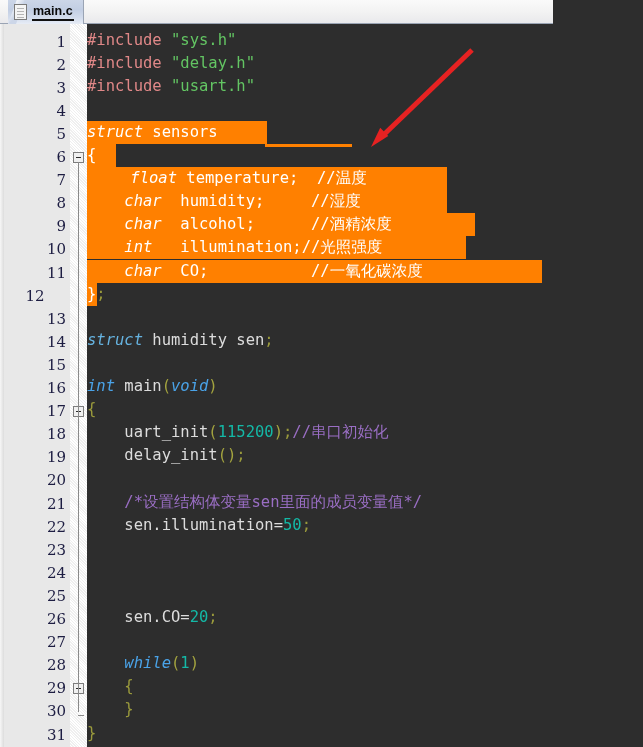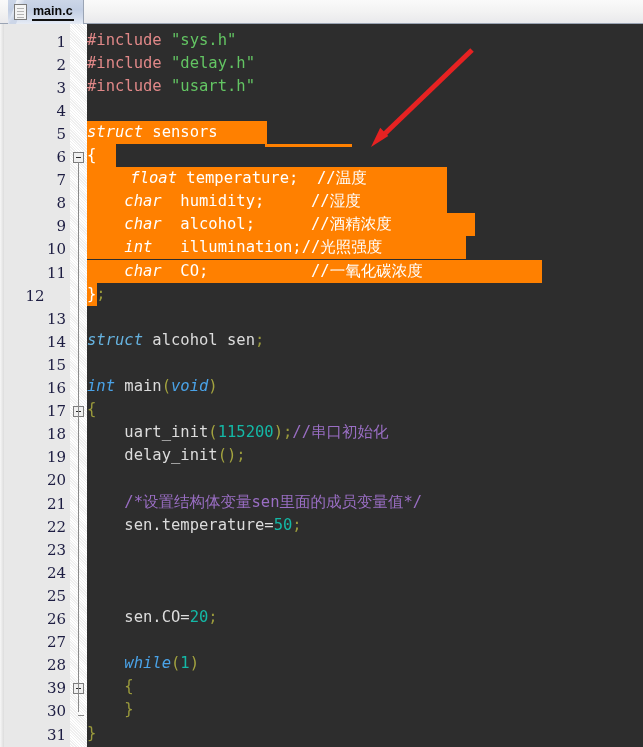--- a/index.html
+++ b/index.html
@@ -7,21 +7,21 @@
   body{
     width:643px;height:747px;overflow:hidden;
     background:#2d2d2d;
     font-family:"DejaVu Sans Mono","Liberation Mono",monospace;
     -webkit-font-smoothing:none;
   }
   .app{position:relative;width:643px;height:747px;overflow:hidden;background:#2d2d2d;}
 
   
   .tabbar{
-    position:absolute;left:0;top:0;width:643px;height:24px;
+    position:absolute;left:0;top:0;width:553px;height:24px;
     background:linear-gradient(to bottom,#fafafa 0%,#f2f2f2 55%,#e9e9ec 100%);
     border-bottom:1px solid #9aa4b4;
     box-sizing:border-box;
   }
   .tab{
     position:absolute;left:8px;top:0px;height:24px;
     display:flex;align-items:center;gap:5px;
     padding:0 9px 0 6px;
     background:linear-gradient(to bottom,#ccd6e8 0%,#c2cee3 40%,#d3dcec 75%,#e8edf6 100%);
     border-right:1px solid #9aa4b4;
@@ -151,21 +151,21 @@
       <div class="lnum" style="top: 422.3px;">19</div>
       <div class="lnum" style="top: 445.4px;">20</div>
       <div class="lnum" style="top: 468.5px;">21</div>
       <div class="lnum" style="top: 491.6px;">22</div>
       <div class="lnum" style="top: 514.7px;">23</div>
       <div class="lnum" style="top: 537.8px;">24</div>
       <div class="lnum" style="top: 560.9px;">25</div>
       <div class="lnum" style="top: 584px;">26</div>
       <div class="lnum" style="top: 607.1px;">27</div>
       <div class="lnum" style="top: 630.2px;">28</div>
-      <div class="lnum" style="top: 653.3px;">39</div>
+      <div class="lnum" style="top: 653.3px;">29</div>
       <div class="lnum" style="top: 676.4px;">30</div>
       <div class="lnum" style="top: 699.5px;">31</div>
     </div>
   <div class="gutter-edge"></div>
   <div class="fold-col" id="foldcol">
       <div class="fold-box" style="left: 3px; top: 127.5px;"></div>
       <div class="fold-box" style="left: 3px; top: 381.6px;"></div>
       <div class="fold-box" style="left: 3px; top: 658.8px;"></div>
       <div class="fold-tick" style="left: 8px; top: 691.4px;"></div>
       <div class="fold-line" style="left: 8px; top: 138px; height: 550.4px;"></div>
@@ -190,29 +190,29 @@
       <div class="line" style="top: 73.8px;"><span class="plain"></span></div>
       <div class="line" style="top: 96.9px;"><span class="selt-i">struct</span><span class="selt"> sensors</span></div>
       <div class="line" style="top: 120px;"><span class="selt">{</span></div>
       <div class="line" style="top: 143.1px; padding-left: 6px;"><span class="selt">    </span><span class="selt-i">float</span><span class="selt"> temperature;  //温度</span></div>
       <div class="line" style="top: 166.2px;"><span class="selt">    </span><span class="selt-i">char</span><span class="selt">  humidity;     //湿度</span></div>
       <div class="line" style="top: 189.3px;"><span class="selt">    </span><span class="selt-i">char</span><span class="selt">  alcohol;      //酒精浓度</span></div>
       <div class="line" style="top: 212.4px;"><span class="selt">    </span><span class="selt-i">int</span><span class="selt">   illumination;//光照强度</span></div>
       <div class="line" style="top: 235.5px;"><span class="selt">    </span><span class="selt-i">char</span><span class="selt">  CO;           //一氧化碳浓度</span></div>
       <div class="line" style="top: 258.6px;"><span class="selt">}</span><span class="brace">;</span></div>
       <div class="line" style="top: 281.7px;"><span class="plain"></span></div>
-      <div class="line" style="top: 304.8px;"><span class="kw">struct</span><span class="plain"> alcohol sen</span><span class="brace">;</span></div>
+      <div class="line" style="top: 304.8px;"><span class="kw">struct</span><span class="plain"> humidity sen</span><span class="brace">;</span></div>
       <div class="line" style="top: 327.9px;"><span class="plain"></span></div>
       <div class="line" style="top: 351px;"><span class="kw2">int</span><span class="plain"> main</span><span class="paren">(</span><span class="kw2">void</span><span class="paren">)</span></div>
       <div class="line" style="top: 374.1px;"><span class="brace">{</span></div>
       <div class="line" style="top: 397.2px;"><span class="plain">    uart_init</span><span class="paren">(</span><span class="num">115200</span><span class="paren">)</span><span class="brace">;</span><span class="cmt">//串口初始化</span></div>
       <div class="line" style="top: 420.3px;"><span class="plain">    delay_init</span><span class="paren">()</span><span class="brace">;</span></div>
       <div class="line" style="top: 443.4px;"><span class="plain"></span></div>
       <div class="line" style="top: 466.5px;"><span class="cmt">    /*设置结构体变量sen里面的成员变量值*/</span></div>
-      <div class="line" style="top: 489.6px;"><span class="plain">    sen.temperature=</span><span class="num">50</span><span class="brace">;</span></div>
+      <div class="line" style="top: 489.6px;"><span class="plain">    sen.illumination=</span><span class="num">50</span><span class="brace">;</span></div>
       <div class="line" style="top: 582px;"><span class="plain">    sen.CO=</span><span class="num">20</span><span class="brace">;</span></div>
       <div class="line" style="top: 605.1px;"><span class="plain"></span></div>
       <div class="line" style="top: 628.2px;"><span class="kw2">    while</span><span class="paren">(</span><span class="num">1</span><span class="paren">)</span></div>
       <div class="line" style="top: 651.3px;"><span class="brace">    {</span></div>
       <div class="line" style="top: 674.4px;"><span class="brace">    }</span></div>
       <div class="line" style="top: 697.5px;"><span class="brace">}</span></div>
     </div>
 
   <svg class="arrow" width="643" height="747">
     <g id="arrowg">

